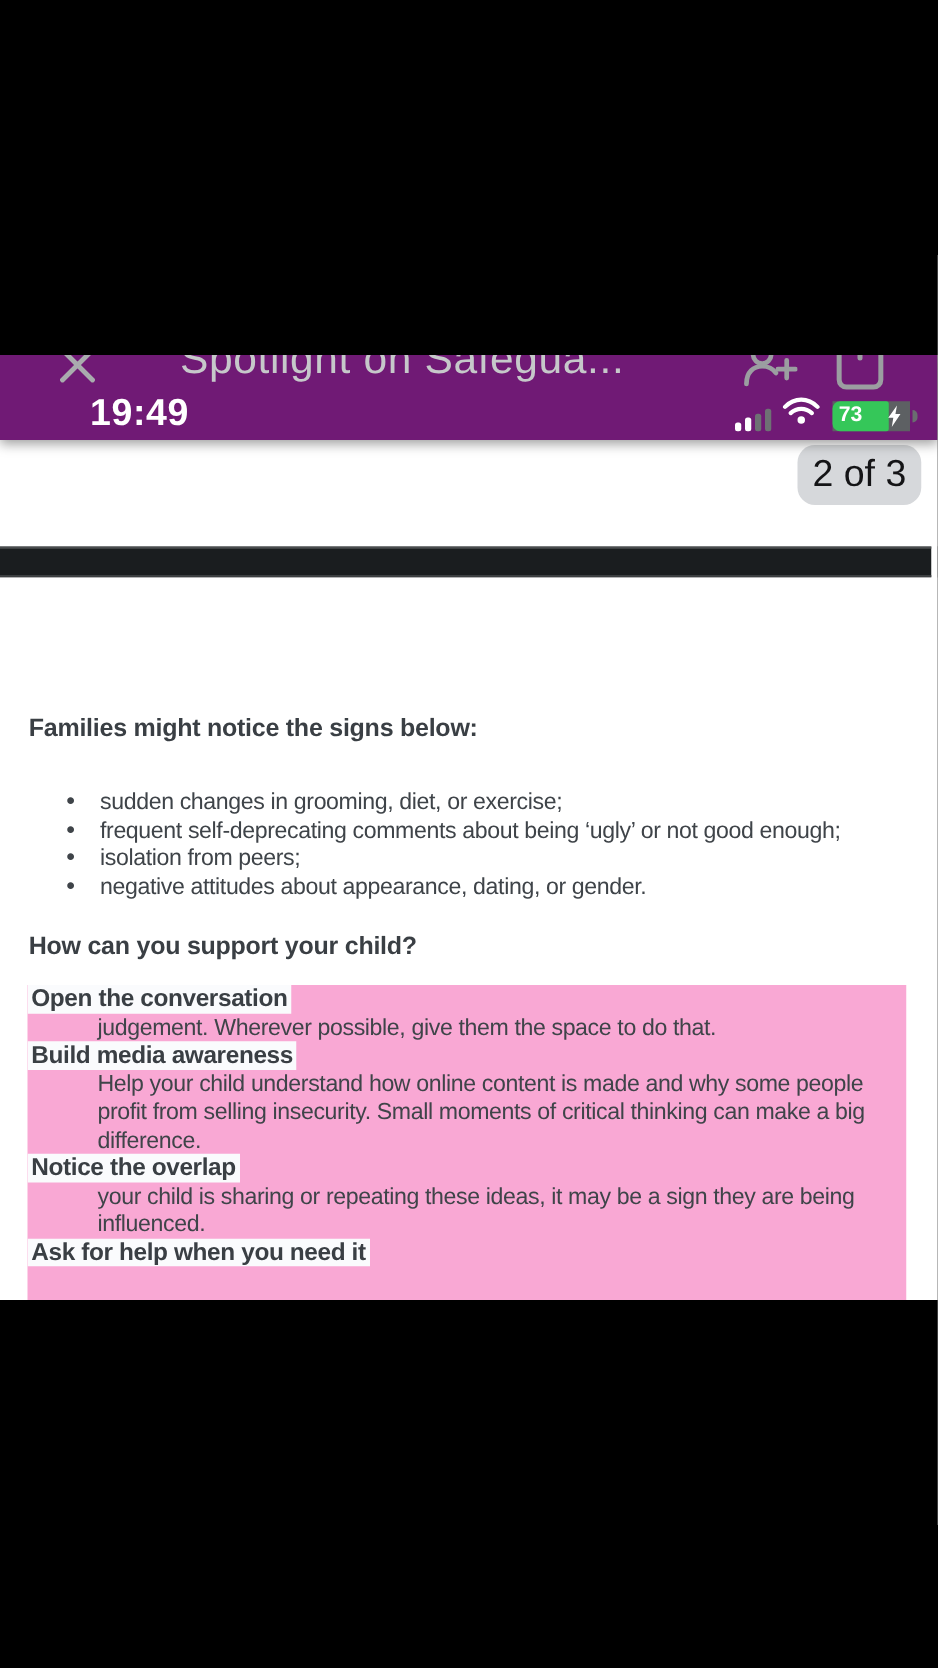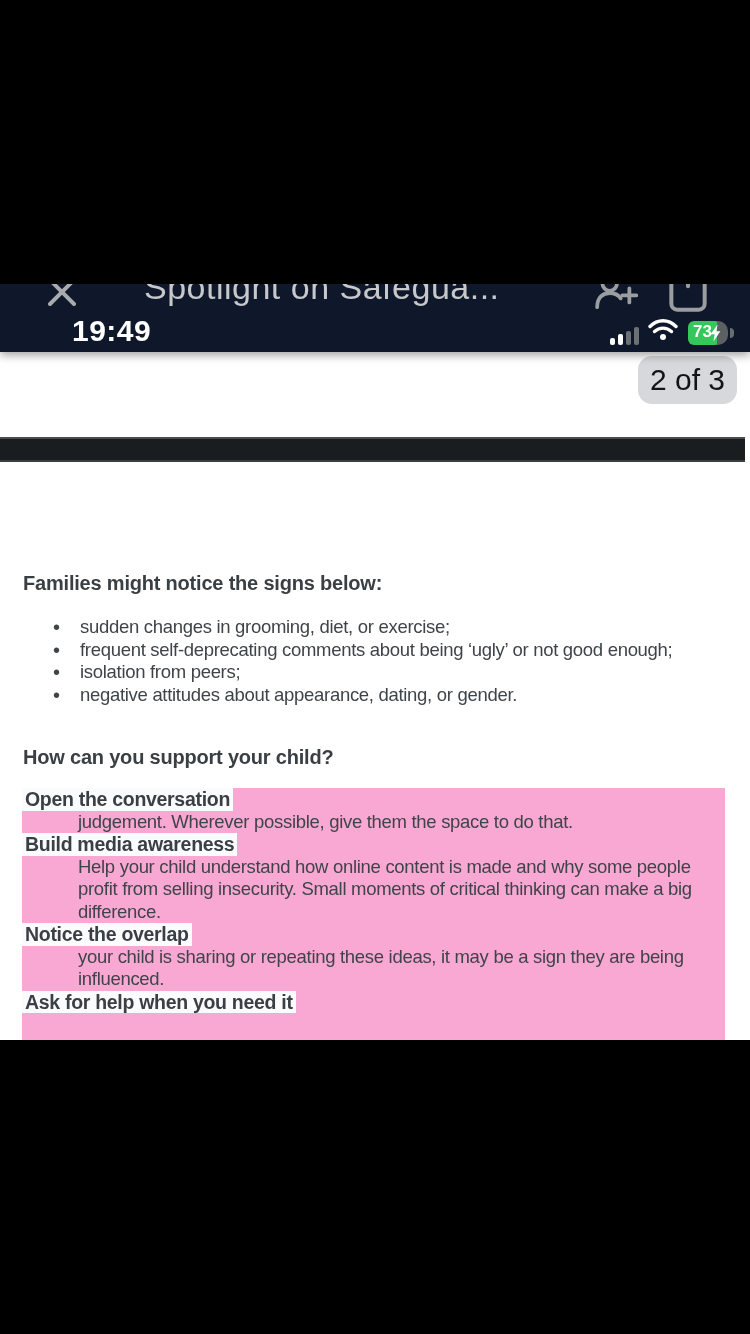--- a/index.html
+++ b/index.html
@@ -2,42 +2,42 @@
 <html><head>
 <meta charset="utf-8">
 <style>
   html,body{margin:0;padding:0;background:#000;}
   body{width:750px;height:1334px;position:relative;overflow:hidden;
        font-family:"Liberation Sans", sans-serif;}
   .capture{position:absolute;top:284px;left:0;width:750px;height:756px;
            background:#fff;overflow:hidden;}
 
   
-  .appbar{position:relative;width:750px;height:68px;background:#0f172a;
+  .appbar{position:relative;width:750px;height:68px;background:#701a75;
           overflow:hidden;box-shadow:0 3px 9px rgba(0,0,0,.38);z-index:3;}
   .titlebar{position:absolute;top:-18px;left:0;right:0;height:52px;}
   .close-btn{position:absolute;left:44px;top:8px;width:36px;height:36px;}
   .viewer-title{position:absolute;left:144px;top:2px;font-size:34px;
                 color:#c6c8ca;letter-spacing:.5px;white-space:nowrap;}
   .hdr-ic{position:absolute;top:8px;width:44px;height:38px;}
   .ic-addperson{right:112px;}
   .ic-openin{right:38px;}
 
   
   .statusrow{position:absolute;left:16px;right:0;bottom:2px;height:34px;}
   .clock{position:absolute;left:56px;bottom:2px;color:#fff;font-size:30px;
          font-weight:700;letter-spacing:.5px;}
   .sysicons{position:absolute;right:16px;bottom:5px;display:flex;
             align-items:flex-end;gap:9px;}
   .sigbars{display:flex;align-items:flex-end;gap:3px;height:18px;}
   .sigbars i{display:block;width:5px;border-radius:2px;background:#fff;}
   .sb1{height:7px;} .sb2{height:11px;}
   .sb3{height:14px;background:#6e7174 !important;}
   .sb4{height:18px;background:#6e7174 !important;}
-  .battery{position:relative;width:40px;height:24px;border-radius:10px;
+  .battery{position:relative;width:62px;height:24px;border-radius:0;
            background:#5d6063;overflow:visible;margin-left:1px;}
   .battery .fill{position:absolute;left:0;top:0;bottom:0;width:73%;
                  background:#35c759;border-radius:6px 2px 2px 6px;}
   .battery .pct{position:absolute;left:5px;top:1px;color:#fff;font-size:17px;
                 font-weight:700;z-index:2;}
   .battery .bolt{position:absolute;right:7px;top:3px;z-index:2;}
   .bat-cap{width:4px;height:10px;border-radius:0 4px 4px 0;background:#6a6d70;
            margin-left:-7px;margin-bottom:7px;}
 
   
@@ -52,21 +52,21 @@
           border-top:2px solid #4a4d4f;border-bottom:2px solid #3c3f41;
           box-sizing:border-box;}
 
   
   .doc{position:relative;width:750px;height:578px;background:#fff;
        color:#3f4449;font-size:18.5px;letter-spacing:-.3px;}
   .doc-h{position:absolute;left:23px;font-weight:700;font-size:20px;
          color:#3a3f44;white-space:nowrap;letter-spacing:-.2px;}
   .h-signs{top:110px;}
   .h-support{top:284px;}
-  .bullets{position:absolute;top:154px;left:25px;margin:0;padding:0;
+  .bullets{position:absolute;top:168px;left:25px;margin:0;padding:0;
            list-style:none;}
   .bullets li{position:relative;padding-left:55px;line-height:22.5px;
               white-space:nowrap;}
   .bullets li::before{content:"\2022";position:absolute;left:28px;top:0;
               font-size:20px;}
   .panel{position:absolute;top:326px;left:22px;width:703px;height:252px;
          background:#f9a8d4;overflow:hidden;}
   .sec-title{font-weight:700;font-size:19.5px;color:#3a3f44;line-height:22.5px;
              white-space:nowrap;}
   .sec-title span{background:#fafbfd;padding:0 3px;display:inline-block;}

